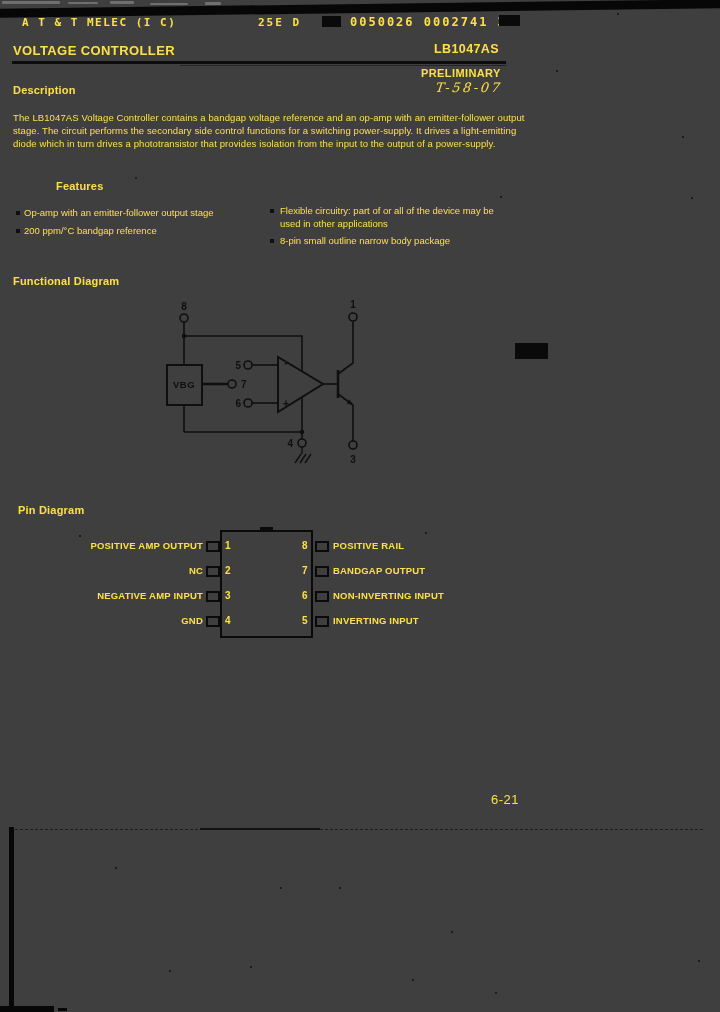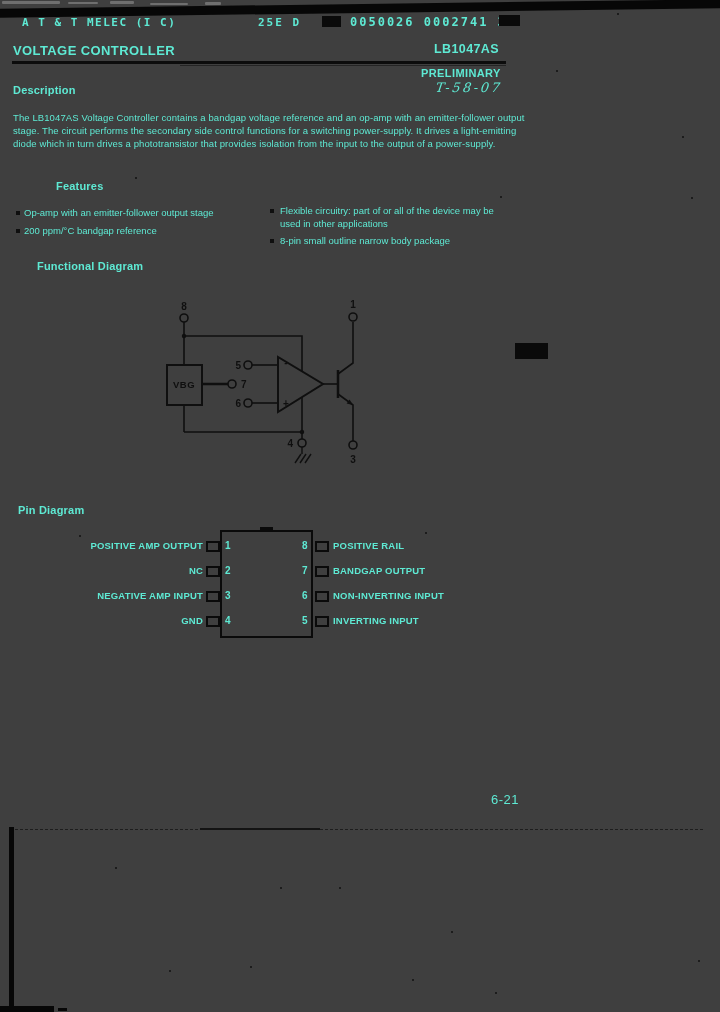--- a/index.html
+++ b/index.html
@@ -1,18 +1,18 @@
 <!DOCTYPE html>
 <html><head>
 <meta charset="utf-8">
 <style>
   html,body{margin:0;padding:0;background:#2a2a2a;}
   .page{
     position:relative;width:720px;height:1012px;overflow:hidden;
-    background:#3f3f3f;color:#5eead4;
+    background:#3f3f3f;color:#fde047;
     font-family:"Liberation Sans",sans-serif;
   }
   .abs{position:absolute;}
   .nowrap{white-space:nowrap;}
   .mono{font-family:"DejaVu Sans Mono",monospace;font-weight:bold;}
   .blackbox{background:#0a0a0a;}
   
   .top-bar{left:-6px;top:4px;width:734px;height:9px;background:#070707;transform:rotate(-0.75deg);}
   .noise-l{background:#6f6f6f;border-radius:1px;}
   .dot{width:2px;height:2px;background:#161616;opacity:.85;}
@@ -88,21 +88,21 @@
   <div class="abs bullet" style="left:16px;top:211px;"></div>
   <div class="abs feat nowrap" style="left:24px;top:207px;">Op-amp with an emitter-follower output stage</div>
   <div class="abs bullet" style="left:16px;top:229px;"></div>
   <div class="abs feat nowrap" style="left:24px;top:225px;">200 ppm/°C bandgap reference</div>
   <div class="abs bullet" style="left:270px;top:209px;"></div>
   <div class="abs feat nowrap" style="left:280px;top:205px;">Flexible circuitry: part of or all of the device may be</div>
   <div class="abs feat nowrap" style="left:280px;top:218px;">used in other applications</div>
   <div class="abs bullet" style="left:270px;top:239px;"></div>
   <div class="abs feat nowrap" style="left:280px;top:235px;">8-pin small outline narrow body package</div>
 
-  <div class="abs h-sec" style="left:13px;top:260px;margin-left:24px;">Functional Diagram</div>
+  <div class="abs h-sec" style="left:13px;top:275px;">Functional Diagram</div>
 
   <svg class="abs" style="left:150px;top:295px;" width="230" height="185" viewBox="0 0 230 185">
     <g stroke="#0f0f0f" stroke-width="1.6" fill="none">
 
       <g>
         <circle cx="34" cy="23" r="4"></circle>
         <line x1="34" y1="27" x2="34" y2="70"></line>
       </g>
       <circle cx="34" cy="41" r="2.2" fill="#0f0f0f" stroke="none"></circle>
 

